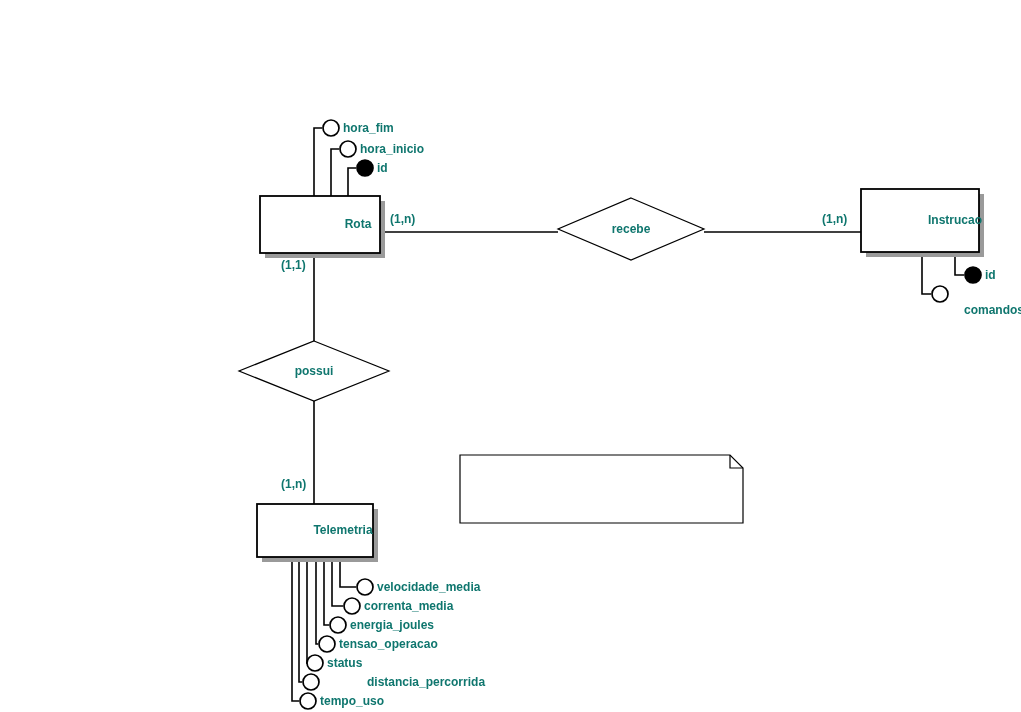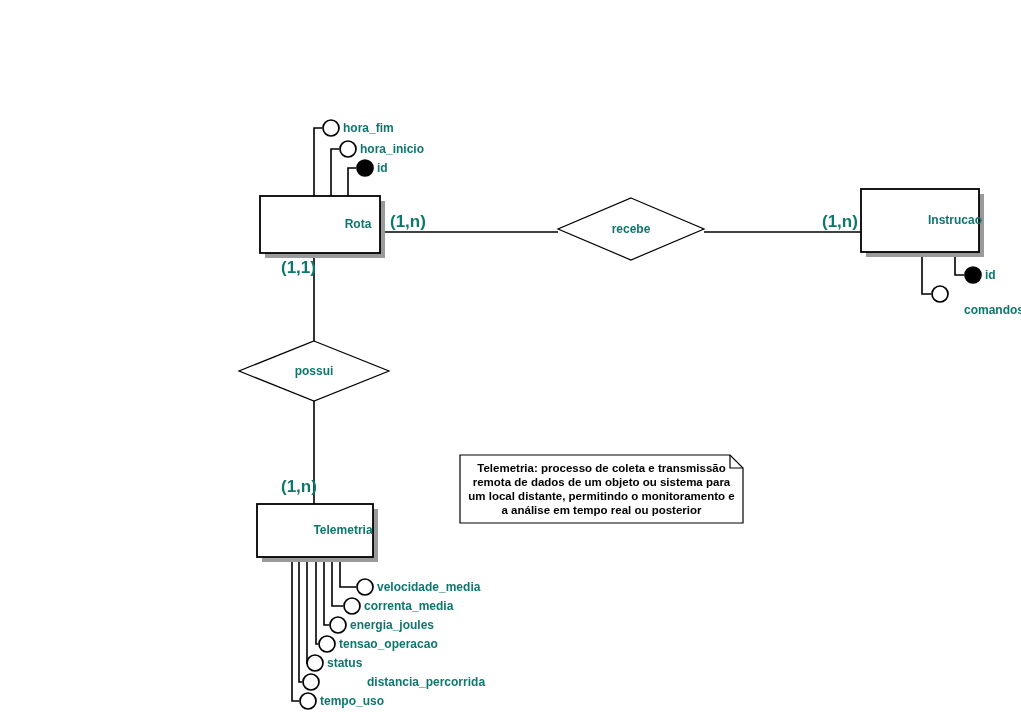--- a/index.html
+++ b/index.html
@@ -29,21 +29,21 @@
     position: absolute;
     font-family: "Liberation Sans", sans-serif;
     font-weight: bold;
     color: #0f766e;
     white-space: nowrap;
     line-height: 1;
   }
   .ent-label { font-size: 12px; padding-left: 38px; }
   .rel-label { font-size: 12px; }
   .attr-label { font-size: 12px; }
-  .card-label { font-size: 17px; }
+  .card-label { font-size: 12px; }
   .note-text {
     position: absolute;
     font-family: "Liberation Sans", sans-serif;
     font-weight: bold;
     font-size: 11.5px;
     line-height: 14px;
     color: #000000;
     text-align: center;
   }
 </style>
@@ -139,20 +139,14 @@
   <div class="attr-label" style="left:339px; top:638px;">tensao_operacao</div>
   <div class="attr-label" style="left:327px; top:657px;">status</div>
   <div class="attr-label" style="left:323px; top:676px;margin-left:44px;">distancia_percorrida</div>
   <div class="attr-label" style="left:320px; top:695px;">tempo_uso</div>
 
   <div class="card-label" style="left:390px; top:213px;">(1,n)</div>
   <div class="card-label" style="left:822px; top:213px;">(1,n)</div>
   <div class="card-label" style="left:281px; top:259px;">(1,1)</div>
   <div class="card-label" style="left:281px; top:478px;">(1,n)</div>
 
-  <div class="note-text" style="left:462px; top:461px; width:279px;">
-    <div>Telemetria: processo de coleta e transmissão</div>
-    <div>remota de dados de um objeto ou sistema para</div>
-    <div>um local distante, permitindo o monitoramento e</div>
-    <div>a análise em tempo real ou posterior</div>
-  </div>
 
 </div>
 
 </body></html>

